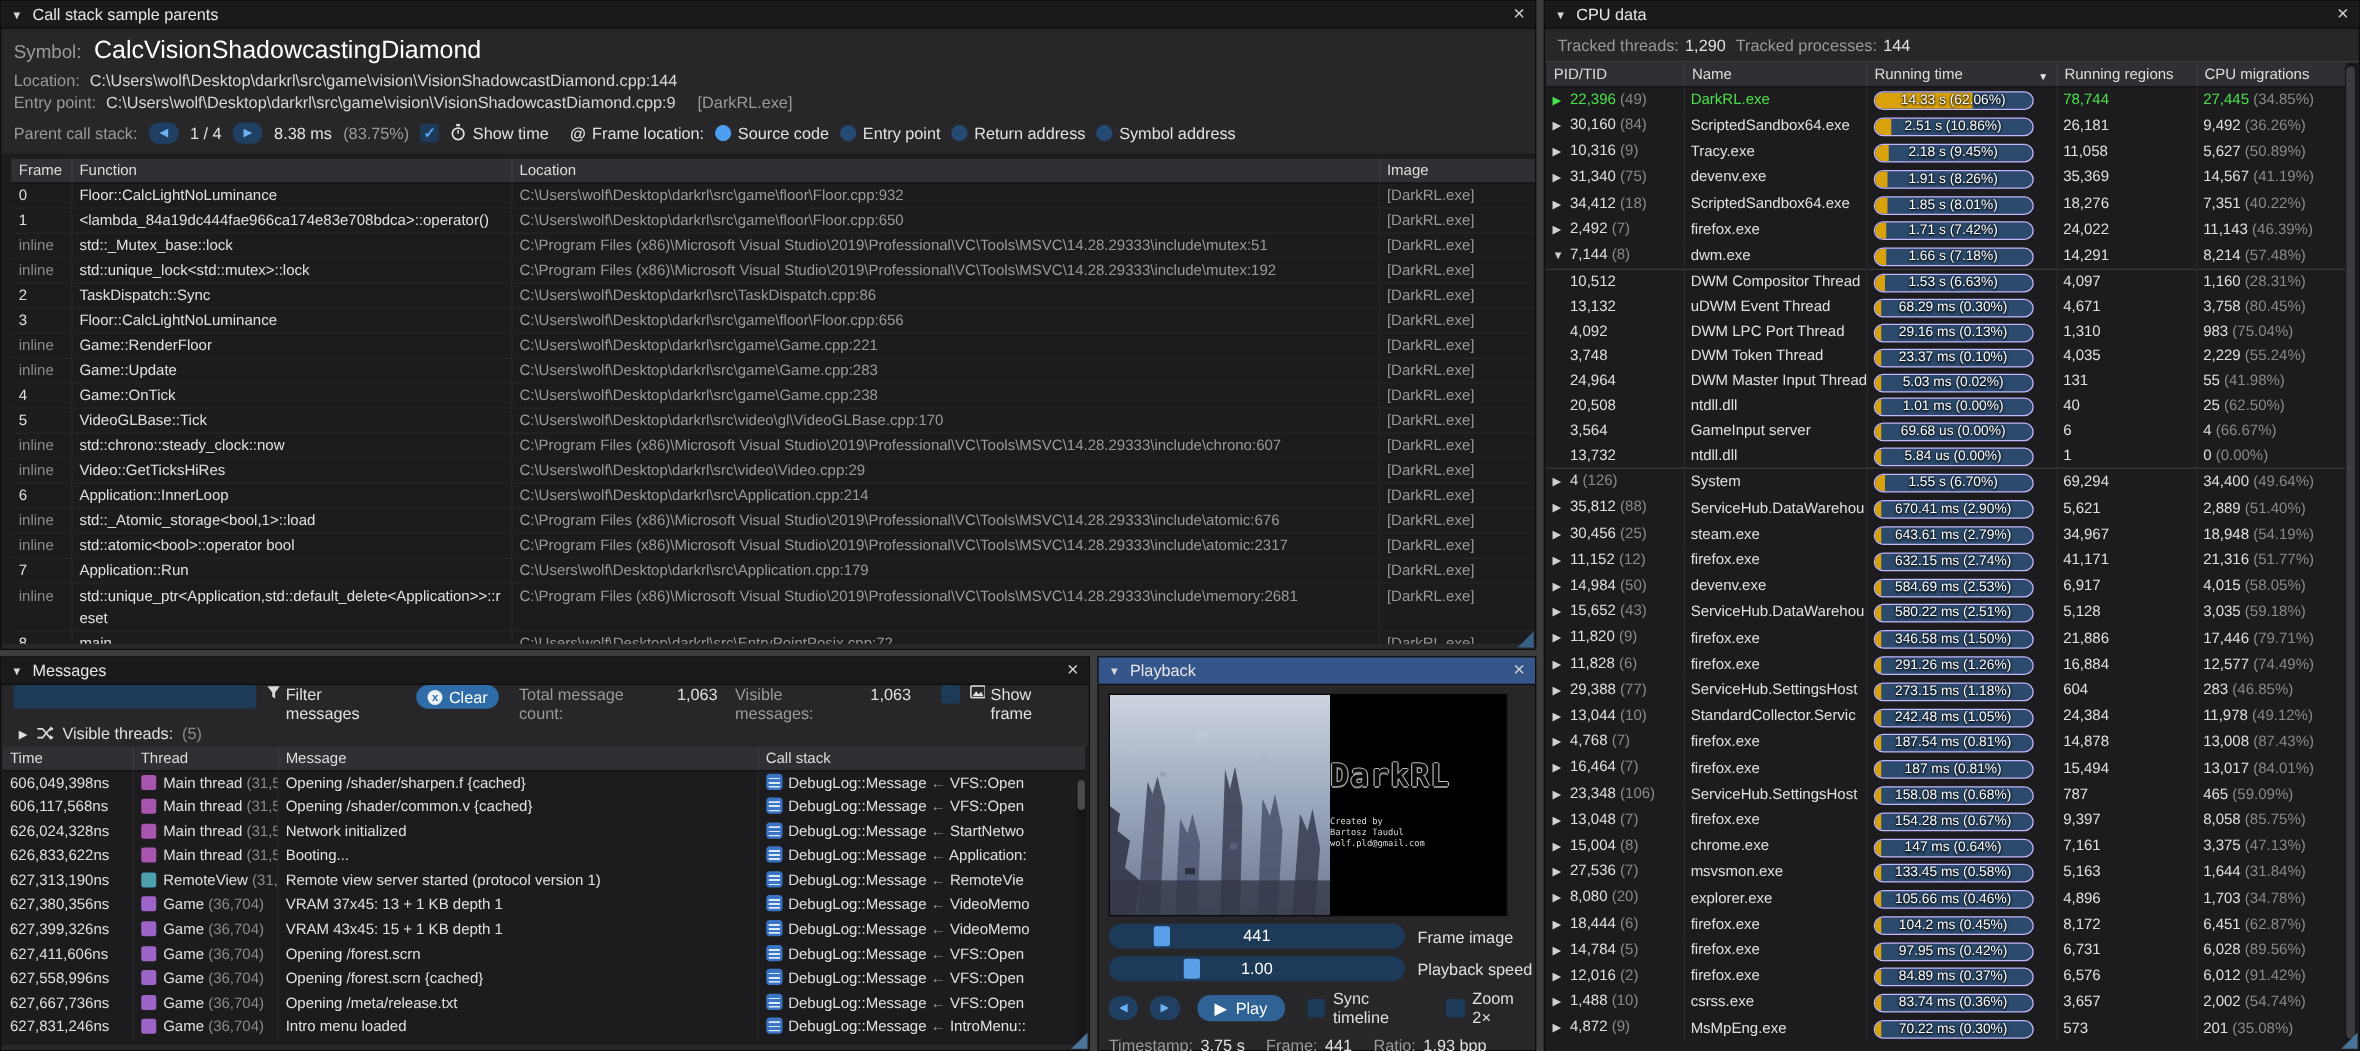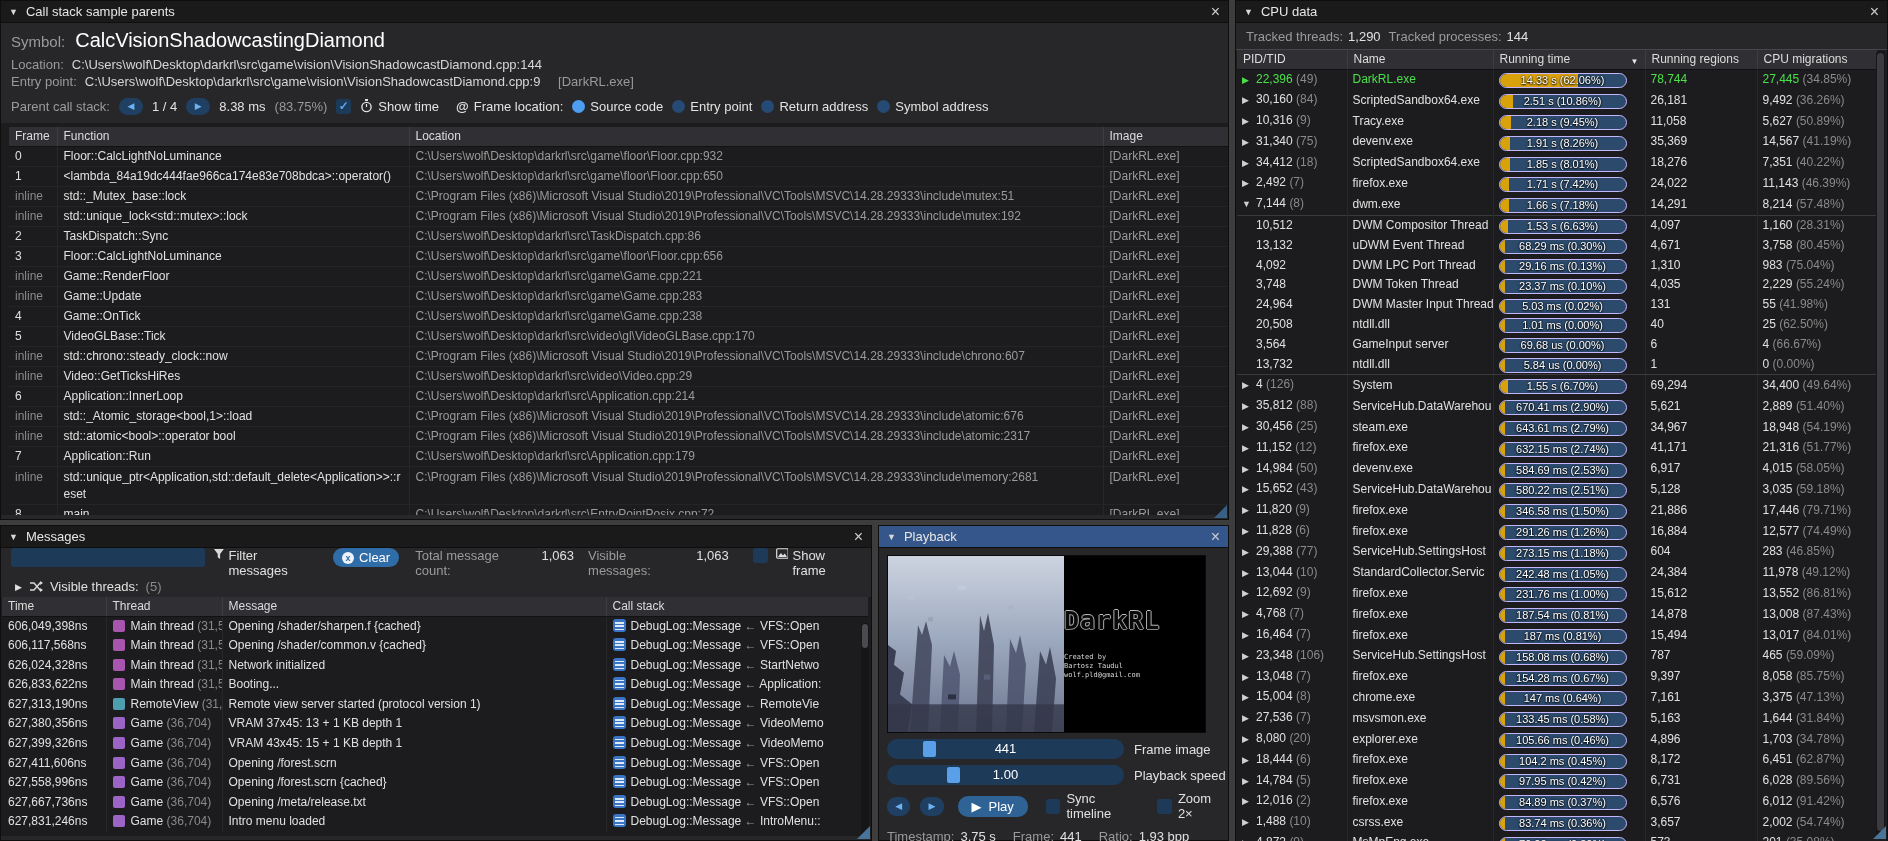--- a/index.html
+++ b/index.html
@@ -827,32 +827,20 @@
           <td class="pc-time">
             <div class="bar">
               <div class="fill" style="width: 1.05%;"></div>
               <span class="bar-text">242.48 ms (1.05%)</span>
             </div>
           </td>
           <td class="pc-reg">24,384</td>
           <td class="pc-mig"><span class="mig">11,978</span> <span class="dim cnt">(49.12%)</span></td>
         </tr>
           <tr>
-          <td class="pc-pid"><span class="arrow">▶</span><span class="pid">12,692</span> <span class="dim cnt">(9)</span></td>
-          <td class="pc-name">firefox.exe</td>
-          <td class="pc-time">
-            <div class="bar">
-              <div class="fill" style="width: 1%;"></div>
-              <span class="bar-text">231.76 ms (1.00%)</span>
-            </div>
-          </td>
-          <td class="pc-reg">15,612</td>
-          <td class="pc-mig"><span class="mig">13,552</span> <span class="dim cnt">(86.81%)</span></td>
-        </tr>
-          <tr>
           <td class="pc-pid"><span class="arrow">▶</span><span class="pid">4,768</span> <span class="dim cnt">(7)</span></td>
           <td class="pc-name">firefox.exe</td>
           <td class="pc-time">
             <div class="bar">
               <div class="fill" style="width: 0.81%;"></div>
               <span class="bar-text">187.54 ms (0.81%)</span>
             </div>
           </td>
           <td class="pc-reg">14,878</td>
           <td class="pc-mig"><span class="mig">13,008</span> <span class="dim cnt">(87.43%)</span></td>

